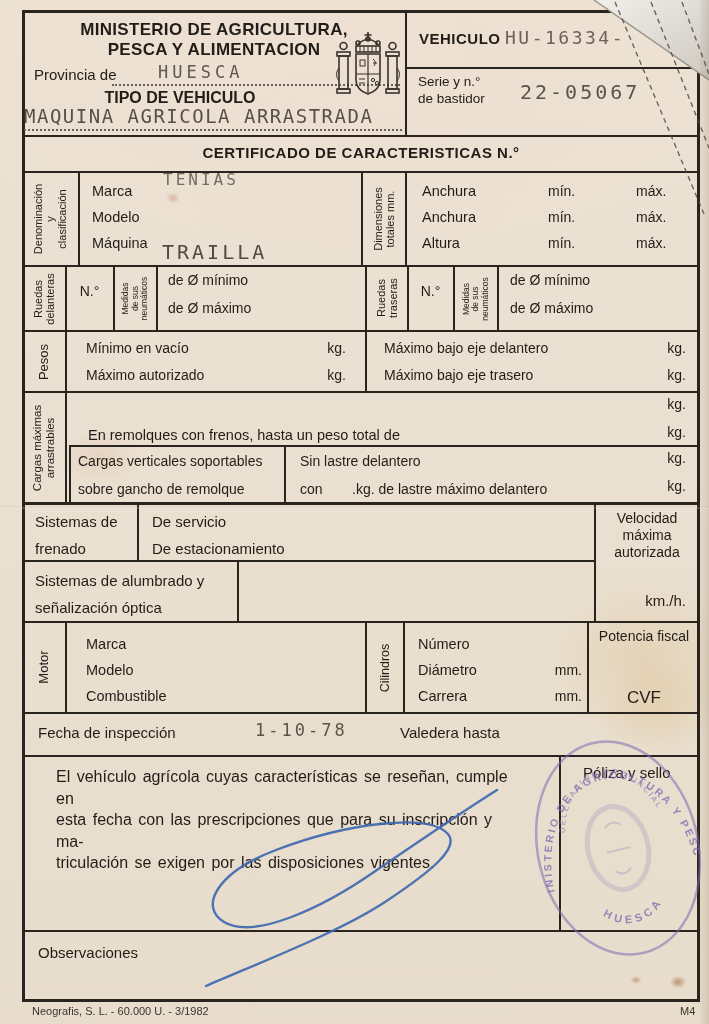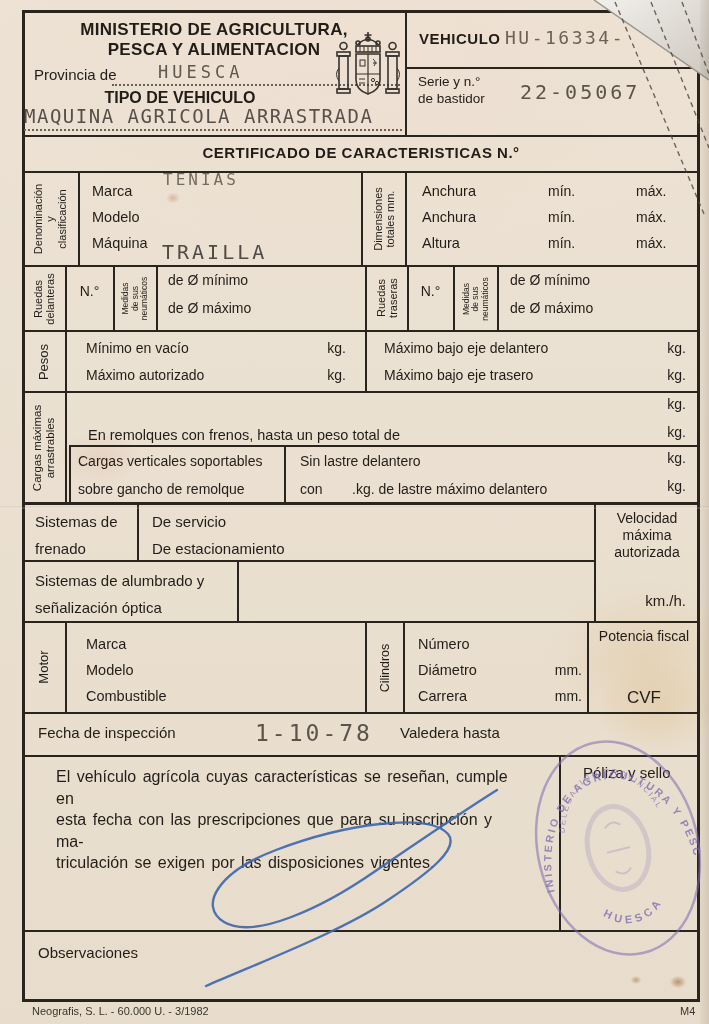--- a/index.html
+++ b/index.html
@@ -196,21 +196,21 @@
   <div class="lbl" style="left:418px;top:662px;font-size:14.5px;">Diámetro</div>
   <div class="lbl rt" style="left:540px;top:662px;width:42px;">mm.</div>
   <div class="lbl" style="left:418px;top:688px;font-size:14.5px;">Carrera</div>
   <div class="lbl rt" style="left:540px;top:688px;width:42px;">mm.</div>
   <div class="vl" style="left:587px;top:622px;height:91px;"></div>
   <div class="lbl ctr" style="left:590px;top:628px;width:108px;">Potencia fiscal</div>
   <div class="lbl ctr" style="left:590px;top:688px;width:108px;font-size:17px;">CVF</div>
 
   <div class="hl" style="left:22px;top:712px;width:678px;"></div>
   <div class="lbl" style="left:38px;top:724px;font-size:15px;">Fecha de inspección</div>
-  <div class="typed" style="left:255px;top:720px;font-size:23px;letter-spacing:3px;color:#5a544b;">1-10-78</div>
+  <div class="typed" style="left:255px;top:720px;font-size:17px;letter-spacing:3px;color:#5a544b;">1-10-78</div>
   <div class="lbl" style="left:400px;top:724px;font-size:15px;">Valedera hasta</div>
 
   <div class="hl" style="left:22px;top:755px;width:678px;"></div>
   <div class="lbl pre" style="left:56px;top:766px;width:468px;font-size:16px;line-height:21.5px;white-space:pre-line;word-spacing:2px;">El vehículo agrícola cuyas características se reseñan, cumple en
 esta fecha con las prescripciones que para su inscripción y ma-
 triculación se exigen por las disposiciones vigentes.</div>
   <div class="vl" style="left:559px;top:756px;height:175px;"></div>
   <div class="lbl" style="left:583px;top:764px;font-size:15px;">Póliza y sello</div>
 
   <div class="hl" style="left:22px;top:930px;width:678px;"></div>

